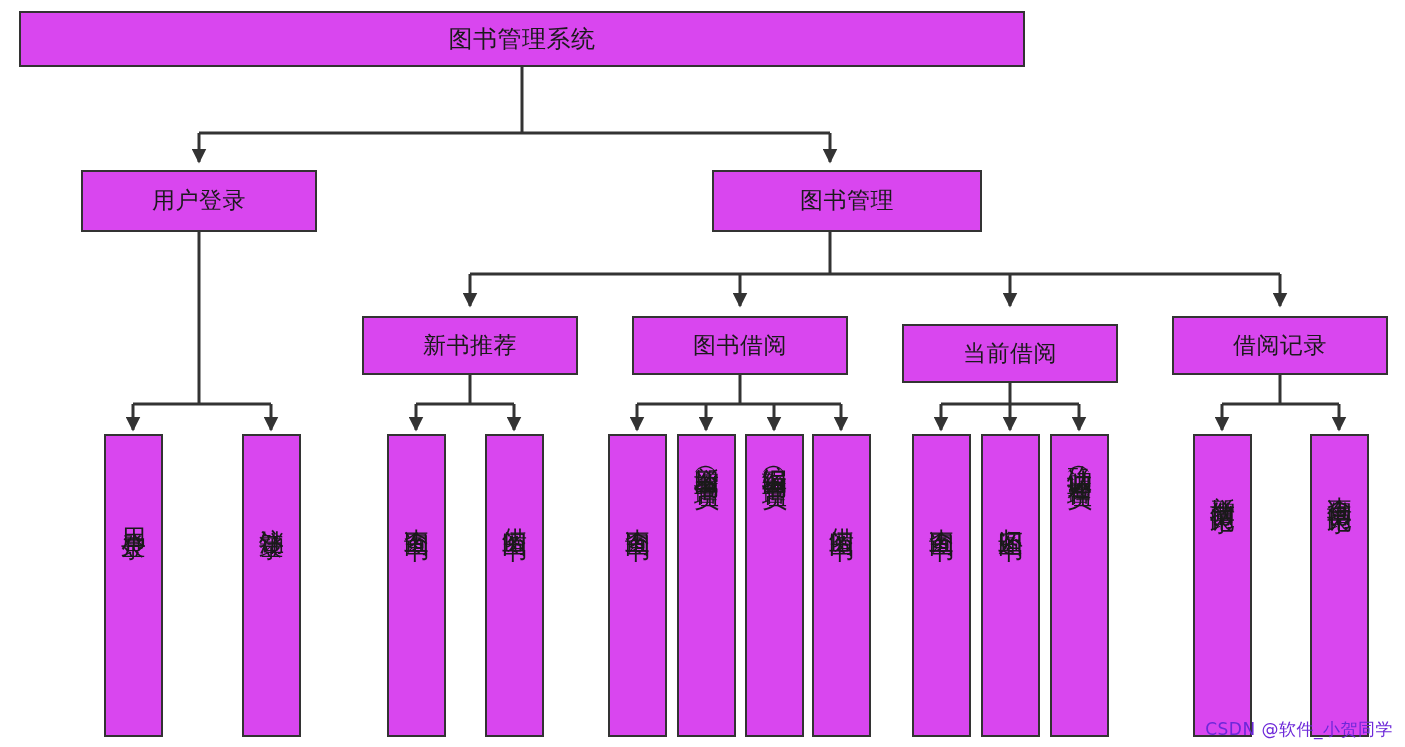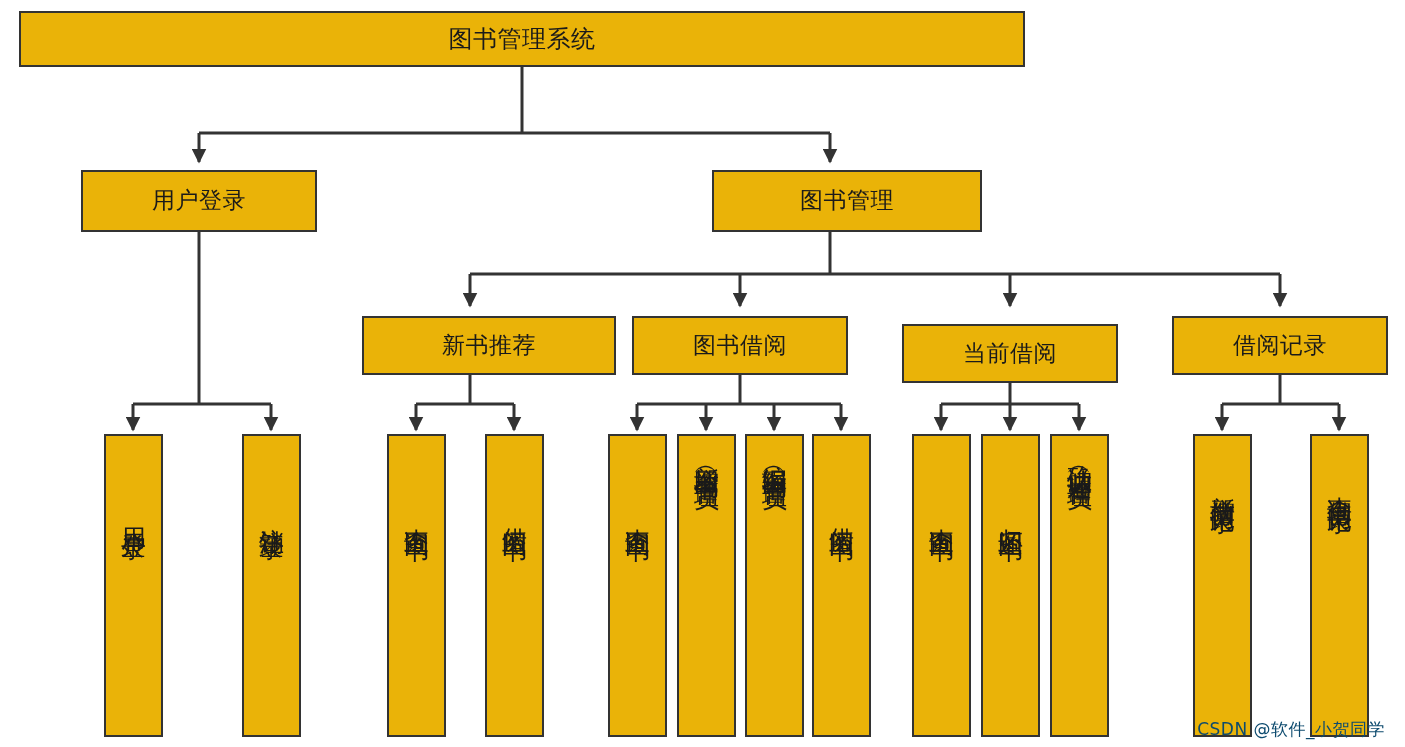--- a/index.html
+++ b/index.html
@@ -13,21 +13,21 @@
   #canvas {
     position: relative;
     width: 1405px;
     height: 747px;
     background: #ffffff;
     overflow: hidden;
   }
   .node {
     position: absolute;
     box-sizing: border-box;
-    background: #eab308;
+    background: #d946ef;
     border: 2px solid #333333;
     display: flex;
     align-items: center;
     justify-content: center;
     color: #1a1a1a;
   }
   .node .lbl {
     display: block;
     text-align: center;
     line-height: 1.18;
@@ -56,24 +56,24 @@
   svg#edges {
     position: absolute;
     left: 0;
     top: 0;
     width: 1405px;
     height: 747px;
     pointer-events: none;
   }
   #watermark {
     position: absolute;
-    right: 20px;
+    right: 12px;
     bottom: 6px;
     font-size: 17px;
-    color: #0c4a6e;
+    color: #6d28d9;
     white-space: nowrap;
     letter-spacing: 0.5px;
   }
 </style>
 </head>
 <body>
 
 <div id="canvas">
 
   <svg id="edges" viewBox="0 0 1405 747">
@@ -131,21 +131,21 @@
   </div>
 
   <div class="node h" style="left:81px; top:170px; width:236px; height:62px;">
     <span class="lbl">用户登录</span>
   </div>
 
   <div class="node h" style="left:712px; top:170px; width:270px; height:62px;">
     <span class="lbl">图书管理</span>
   </div>
 
-  <div class="node h" style="left:362px; top:316px; width:254px; height:59px;">
+  <div class="node h" style="left:362px; top:316px; width:216px; height:59px;">
     <span class="lbl">新书推荐</span>
   </div>
 
   <div class="node h" style="left:632px; top:316px; width:216px; height:59px;">
     <span class="lbl">图书借阅</span>
   </div>
 
   <div class="node h" style="left:902px; top:316px; width:216px; height:59px;margin-top:8px;">
     <span class="lbl">当前借阅</span>
   </div>

